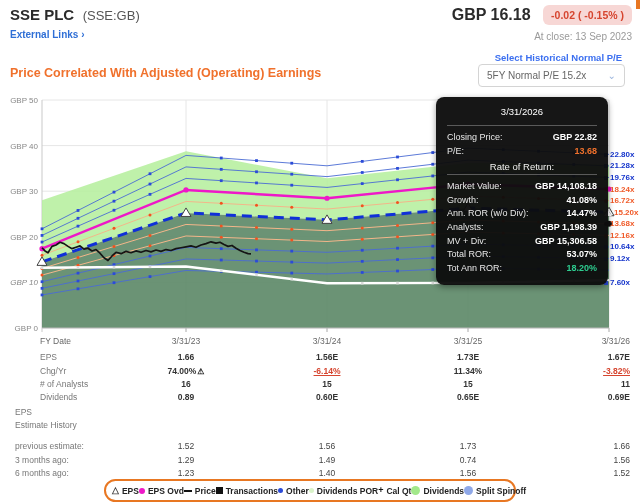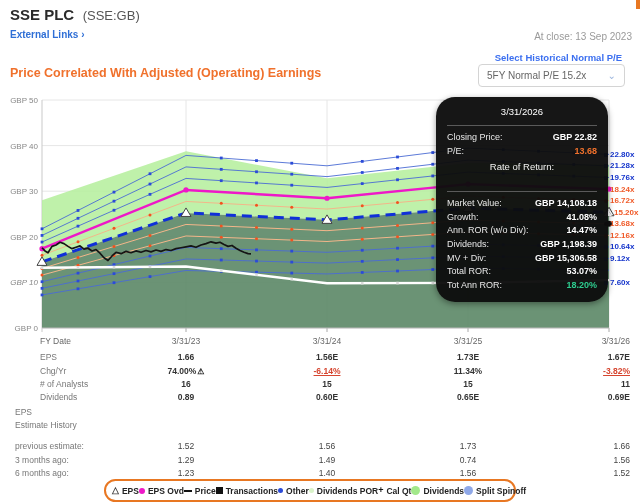--- a/index.html
+++ b/index.html
@@ -26,27 +26,27 @@
   
   #chart-wrap { position:absolute; left:0; top:0; width:512px; height:334px; }
   #chart-svg { position:absolute; left:0; top:0; }
   .yaxis-label { position:absolute; width:38px; text-align:right; font-size:8px; color:#888; }
   .raxis-item { position:absolute; left:604px; white-space:nowrap; font-size:8px; font-weight:bold; }
   .raxis-item .mk { display:inline-block; width:4px; height:4px; margin-right:2px; vertical-align:middle; }
   .raxis-item .mk.round { border-radius:50%; }
   .raxis-item .mk.tri { width:0; height:0; background:none; border-left:4px solid transparent; border-right:4px solid transparent; border-bottom:6px solid #fff; filter:drop-shadow(0 0 0.5px #333); }
 
   
-  .tooltip { position:absolute; left:436px; top:97px; width:172px; background:rgba(12,12,12,0.96); border-radius:19px; color:#fff; padding:9px 11px 10px 11px; box-shadow:0 2px 6px rgba(0,0,0,0.4); }
+  .tooltip { position:absolute; left:436px; top:97px; width:172px; background:rgba(12,12,12,0.96); border-radius:8px; color:#fff; padding:9px 11px 10px 11px; box-shadow:0 2px 6px rgba(0,0,0,0.4); }
   .tt-date { text-align:center; font-size:9.5px; padding-bottom:6px; }
   .tt-hr { border-top:1px solid #5a5a5a; margin:2px 0 5px 0; }
   .tt-row { display:flex; justify-content:space-between; font-size:9px; line-height:13.6px; }
   .tt-row .lab { color:#e8e8e8; }
   .tt-row .val { font-weight:bold; color:#fff; }
-  .tt-center { text-align:center; font-size:9.5px; color:#f0f0f0; margin:3px 0 19px 0; }
+  .tt-center { text-align:center; font-size:9.5px; color:#f0f0f0; margin:3px 0 2px 0; }
 
   
   .trow { position:absolute; left:0; width:536px; height:13px; font-size:8.5px; }
   .trow .rlab { position:absolute; left:40px; color:#777; }
   .trow .rlab2 { position:absolute; left:15px; color:#777; }
   .trow .c { position:absolute; width:84px; text-align:center; color:#333; font-weight:bold; }
   .trow .c1 { left:144px; } .trow .c2 { left:285px; } .trow .c3 { left:426px; }
   .trow .c4 { left:556px; width:74px; text-align:right; }
   .trow.hdr .c, .trow.hdr .rlab { font-weight:normal; color:#666; }
   .trow .neg { color:#d6452f;text-decoration:underline; }
@@ -73,20 +73,24 @@
 
 <div id="app">
 
   <div class="company-row">
     <span class="company">SSE PLC</span>
     <span class="ticker">(SSE:GB)</span>
   </div>
   <div class="ext-links">
     <span>External Links</span>
     <span>›</span>
+  </div>
+  <div class="price-row">
+    <span class="price">GBP 16.18</span>
+    <span class="chg-badge">-0.02 ( -0.15% )</span>
   </div>
   <div class="as-of">At close: 13 Sep 2023</div>
   <div class="corner-mark"></div>
 
   <div class="select-label">Select Historical Normal P/E</div>
   <div class="select-box">
     <span>5FY Normal P/E 15.2x</span>
     <span class="chev">⌄</span>
   </div>
 
@@ -312,21 +316,21 @@
         </div>
         <div class="tt-row">
           <span class="lab">Growth:</span>
           <span class="val">41.08%</span>
         </div>
         <div class="tt-row">
           <span class="lab">Ann. ROR (w/o Div):</span>
           <span class="val">14.47%</span>
         </div>
         <div class="tt-row">
-          <span class="lab">Dividends:</span>
+          <span class="lab">Analysts:</span>
           <span class="val">GBP 1,198.39</span>
         </div>
         <div class="tt-row">
           <span class="lab">MV + Div:</span>
           <span class="val">GBP 15,306.58</span>
         </div>
         <div class="tt-row">
           <span class="lab">Total ROR:</span>
           <span class="val">53.07%</span>
         </div>

